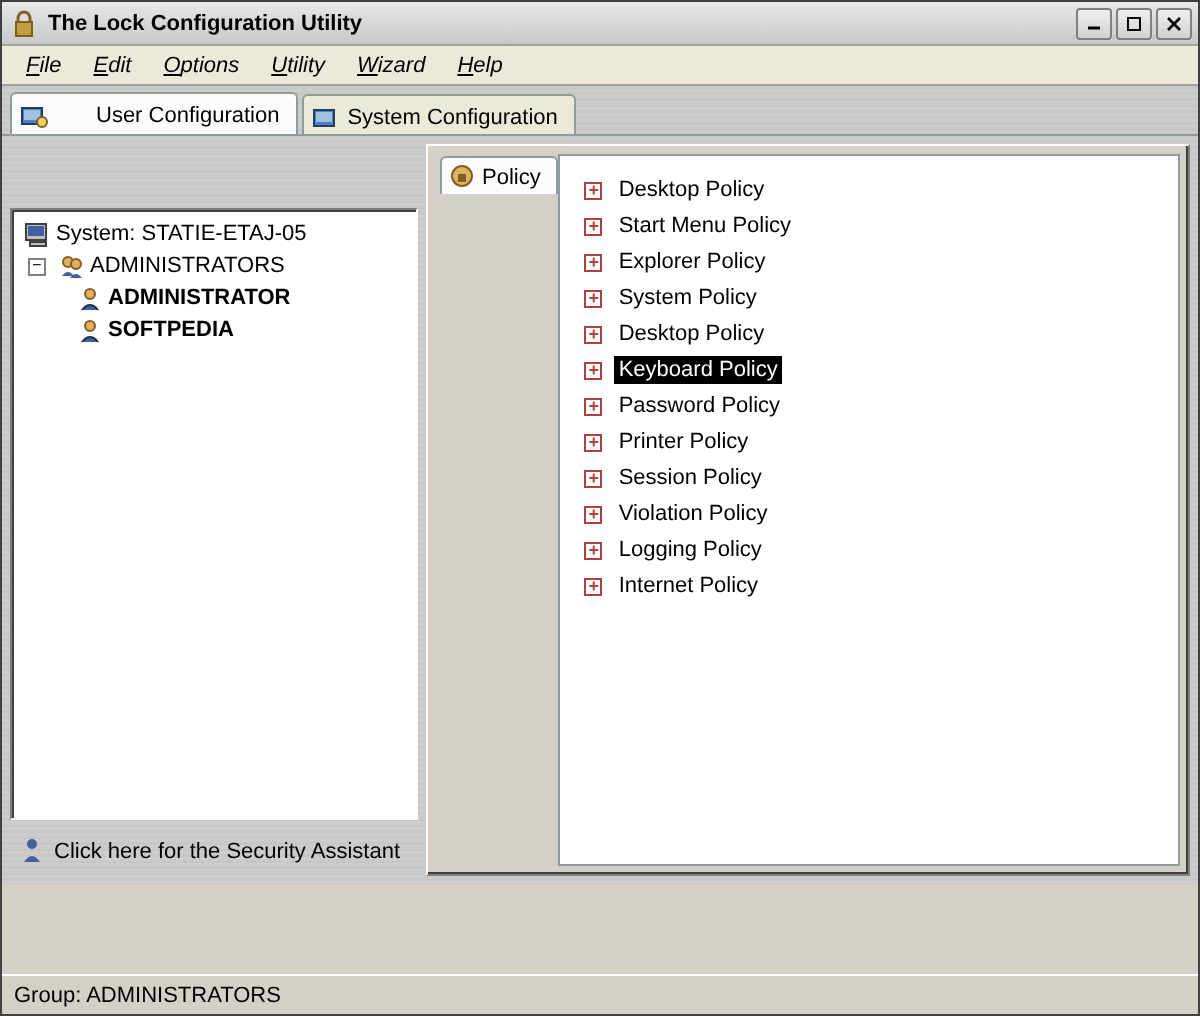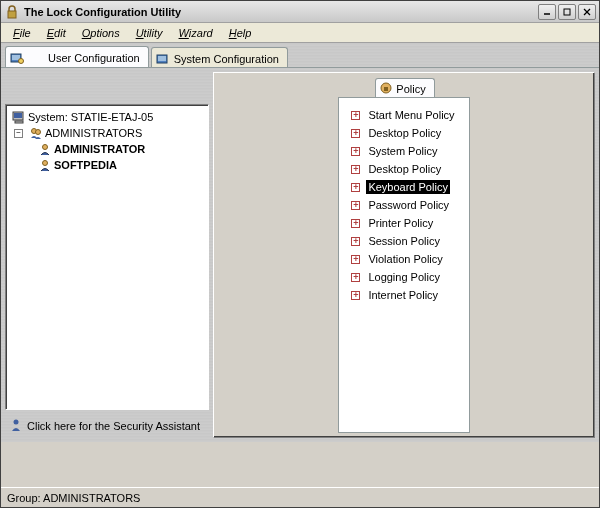--- a/index.html
+++ b/index.html
@@ -165,23 +165,22 @@
   margin-top: 4px;
 }
 .right-panel {
   flex: 1;
   background: #d4d0c8;
   border: 1px solid #fff;
   border-right-color: #808080;
   border-bottom-color: #808080;
   box-shadow: inset -1px -1px 0 #404040, inset 1px 1px 0 #d4d0c8;
   display: flex;
-  flex-direction: column;
+  flex-direction: row;
   padding: 4px;
-  align-items: center;
 }
 .inner-tab-strip {
   height: 20px;
   display: flex;
   align-items: flex-end;
   padding-left: 2px;
 }
 .inner-tab {
   height: 19px;
   background: #fcfcfe;
@@ -370,25 +369,29 @@
             <span><svg width="12" height="12" viewBox="0 0 12 12">
                   <circle cx="6" cy="6" r="5" fill="#e0b060" stroke="#806020"></circle>
                   <rect x="4" y="5" width="4" height="4" fill="#806020"></rect>
                 </svg></span>
             <span>Policy</span>
           </div>
         </div>
         <div class="policy-list" id="policy-list">
             <div class="policy-item">
               <span class="plus-box"></span>
+              <span class="policy-label">Desktop Policy</span>
+            </div>
+            <div class="policy-item">
+              <span class="plus-box"></span>
               <span class="policy-label">Start Menu Policy</span>
             </div>
             <div class="policy-item">
               <span class="plus-box"></span>
-              <span class="policy-label">Desktop Policy</span>
+              <span class="policy-label">Explorer Policy</span>
             </div>
             <div class="policy-item">
               <span class="plus-box"></span>
               <span class="policy-label">System Policy</span>
             </div>
             <div class="policy-item">
               <span class="plus-box"></span>
               <span class="policy-label">Desktop Policy</span>
             </div>
             <div class="policy-item">

